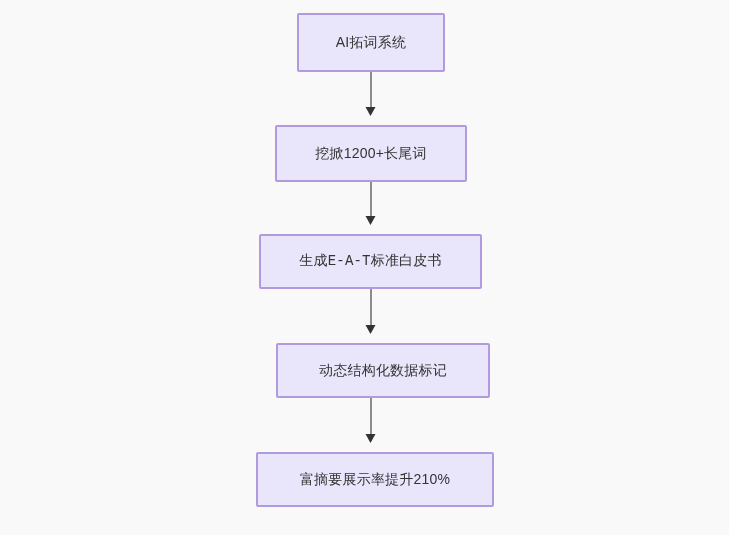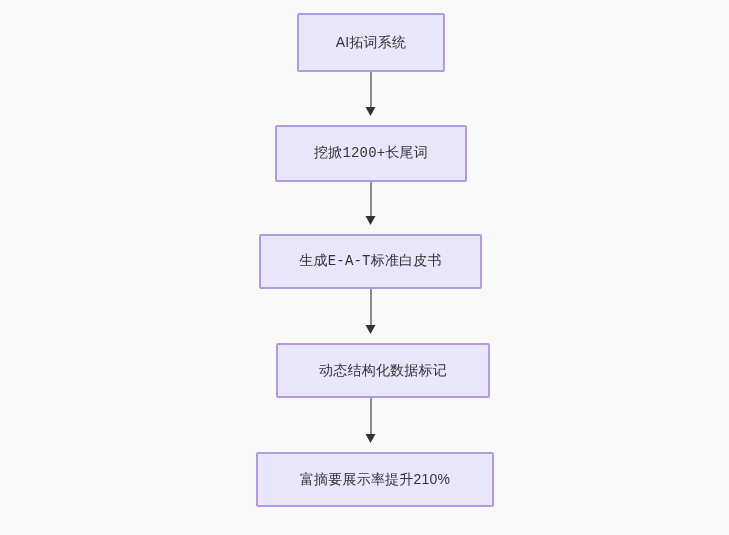--- a/index.html
+++ b/index.html
@@ -67,21 +67,21 @@
 
   <div class="node" id="node-1" style="left: 297px; top: 13px; width: 148px; height: 59px;">
     <span>AI拓词系统</span>
   </div>
 
   <div class="edge" id="edge-1" style="left: 371px; top: 72px; height: 44px;">
     <div class="edge-line" style="height: 36px;"></div>
     <div class="edge-head" style="top: 35px;"></div>
   </div>
 
-  <div class="node" id="node-2" style="left: 275px; top: 125px; width: 192px; height: 57px; font-family: Liberation Mono, monospace;">
+  <div class="node" id="node-2" style="left: 275px; top: 125px; width: 192px; height: 57px;">
     <span>挖掀1200+长尾词</span>
   </div>
 
   <div class="edge" id="edge-2" style="left: 371px; top: 182px; height: 43px;">
     <div class="edge-line" style="height: 35px;"></div>
     <div class="edge-head" style="top: 34px;"></div>
   </div>
 
   <div class="node" id="node-3" style="left: 259px; top: 234px; width: 223px; height: 55px; font-family: Liberation Mono, monospace;">
     <span>生成E-A-T标准白皮书</span>

